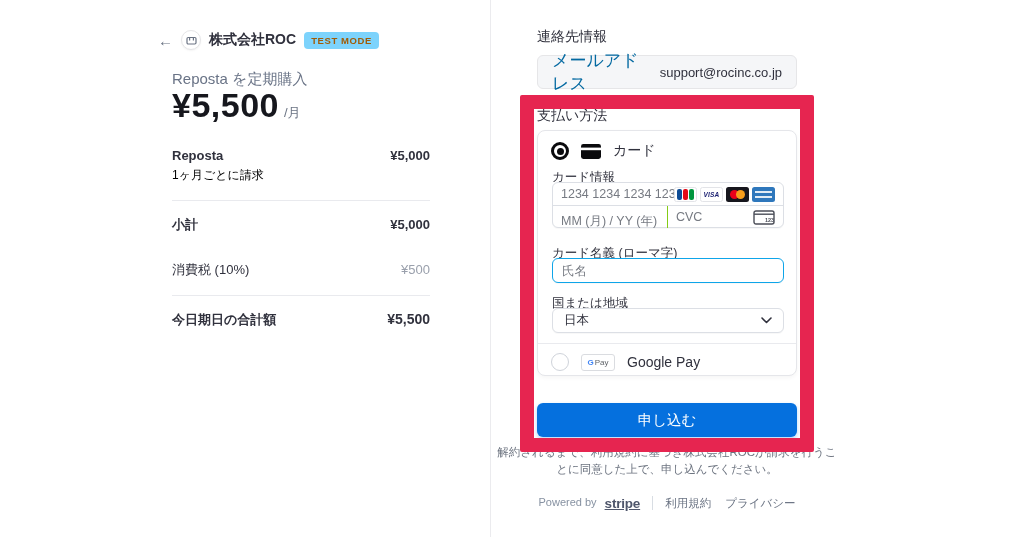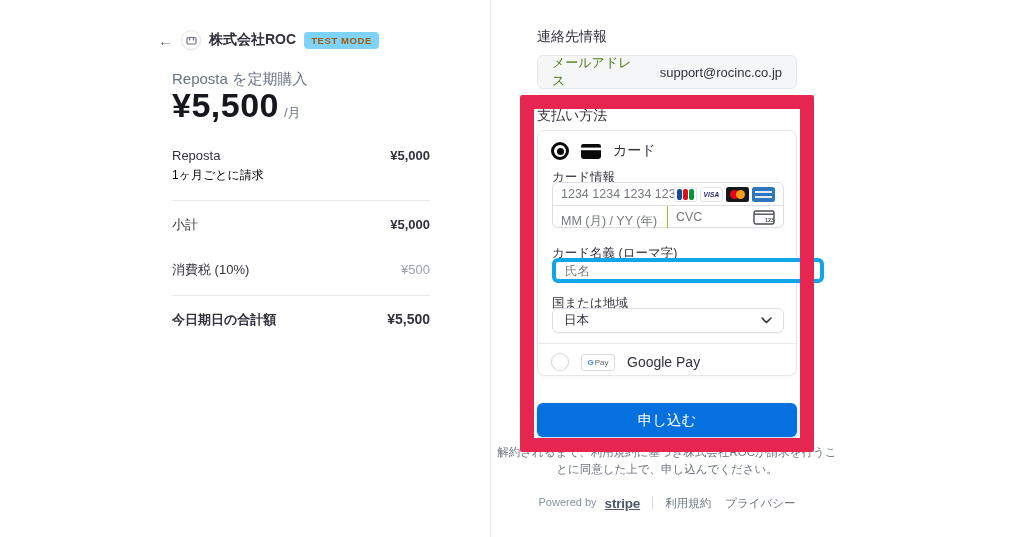--- a/index.html
+++ b/index.html
@@ -20,35 +20,35 @@
   #test-badge { background:#7dd3fc; color:#a15c07; font-size:9.5px; font-weight:700;
                 letter-spacing:.6px; padding:3px 7px; border-radius:4px; }
 
   #l-product { left:172px; top:70px; font-size:15px; color:#697386; }
   #l-price-row { left:172px; top:86px; display:flex; align-items:baseline; gap:5px; }
   #l-price { font-size:34px; font-weight:700; color:#16171d; letter-spacing:.5px; }
   #l-price-interval { font-size:13px; color:#6a7383; }
 
   #l-rows { left:172px; top:148px; width:258px; }
   .lrow { display:flex; justify-content:space-between; align-items:baseline; }
-  .lrow .lbl { font-size:13px; color:#30313d; font-weight:400; }
+  .lrow .lbl { font-size:13px; color:#30313d; font-weight:700; }
   .lrow .amt { font-size:13px; color:#30313d; font-weight:700; }
   .sub { font-size:12px; color:#000000; margin-top:4px; }
   .ldivider { height:1px; background:#e9eaee; margin:16px 0 15px; }
   .muted-amt { color:#9aa0ac !important; font-weight:400 !important; }
   .plain-lbl { font-weight:400 !important;margin-top:12px; }
   #total-row .lbl { font-weight:700; }
   #total-row .amt { font-size:14px; }
 
   
   #contact-heading { left:537px; top:28px; font-size:14px; font-weight:500; color:#30313d; }
   #email-box { left:537px; top:55px; width:260px; height:34px; background:#f5f6f8;
                border:1px solid #e6e6e8; border-radius:6px; display:flex; align-items:center;
                padding:0 14px; gap:17px; }
-  #email-label { font-size:13px; color:#4d7c0f; }
+  #email-label { font-size:17px; color:#0369a1; }
   #email-value { font-size:13px; color:#30313d; }
 
   #payment-heading { left:537px; top:107px; font-size:14px; font-weight:500; color:#30313d; z-index:2; }
 
   #pm-container { left:537px; top:130px; width:260px; height:246px; background:#fff;
                   border:1px solid #e5e6ea; border-radius:8px;
                   box-shadow:0 2px 4px rgba(0,0,0,.04); }
   .inpm { position:absolute; }
 
   
@@ -80,21 +80,21 @@
   #brand-mc { background:#16161d; }
   #brand-mc i { position:absolute; top:3px; width:9px; height:9px; border-radius:50%; }
   #brand-amex { background:#2e77bc; }
   #brand-amex i { position:absolute; left:3px; right:3px; height:2px; background:rgba(255,255,255,.85); }
 
   #sub-row { position:absolute; top:23px; left:0; width:100%; height:22px; display:flex; }
   #expiry-cell { width:50%; border-right:1px solid #84cc16; display:flex; align-items:flex-end; padding:0 8px; }
   #cvc-cell { width:50%; display:flex; align-items:center; padding:0 8px; }
   #expiry-input, #cvc-input { border:none; outline:none; width:100%; font-size:12.5px;
                               font-family:"Liberation Sans", sans-serif; color:#30313d; background:transparent; }
-  #name-input-wrap { top:127px; left:14px; width:272px; height:25px; border:4px solid #0ea5e9;
+  #name-input-wrap { top:127px; left:14px; width:232px; height:25px; border:1px solid #0ea5e9;
                      border-radius:6px; background:#fff; display:flex; align-items:center; padding:8px 9px;
                      box-shadow:0 1px 1px rgba(0,0,0,.03); }
   #name-input { border:none; outline:none; width:100%; font-size:12.5px;
                 font-family:"Liberation Sans", sans-serif; background:transparent; }
 
   #country-label { top:164px; left:14px; }
   #country-select { top:177px; left:14px; width:232px; height:25px; border:1px solid #dcdfe5;
                     border-radius:6px; background:#fff; display:flex; align-items:center;
                     justify-content:space-between; padding:0 11px; cursor:pointer;
                     box-shadow:0 1px 1px rgba(0,0,0,.03); }

